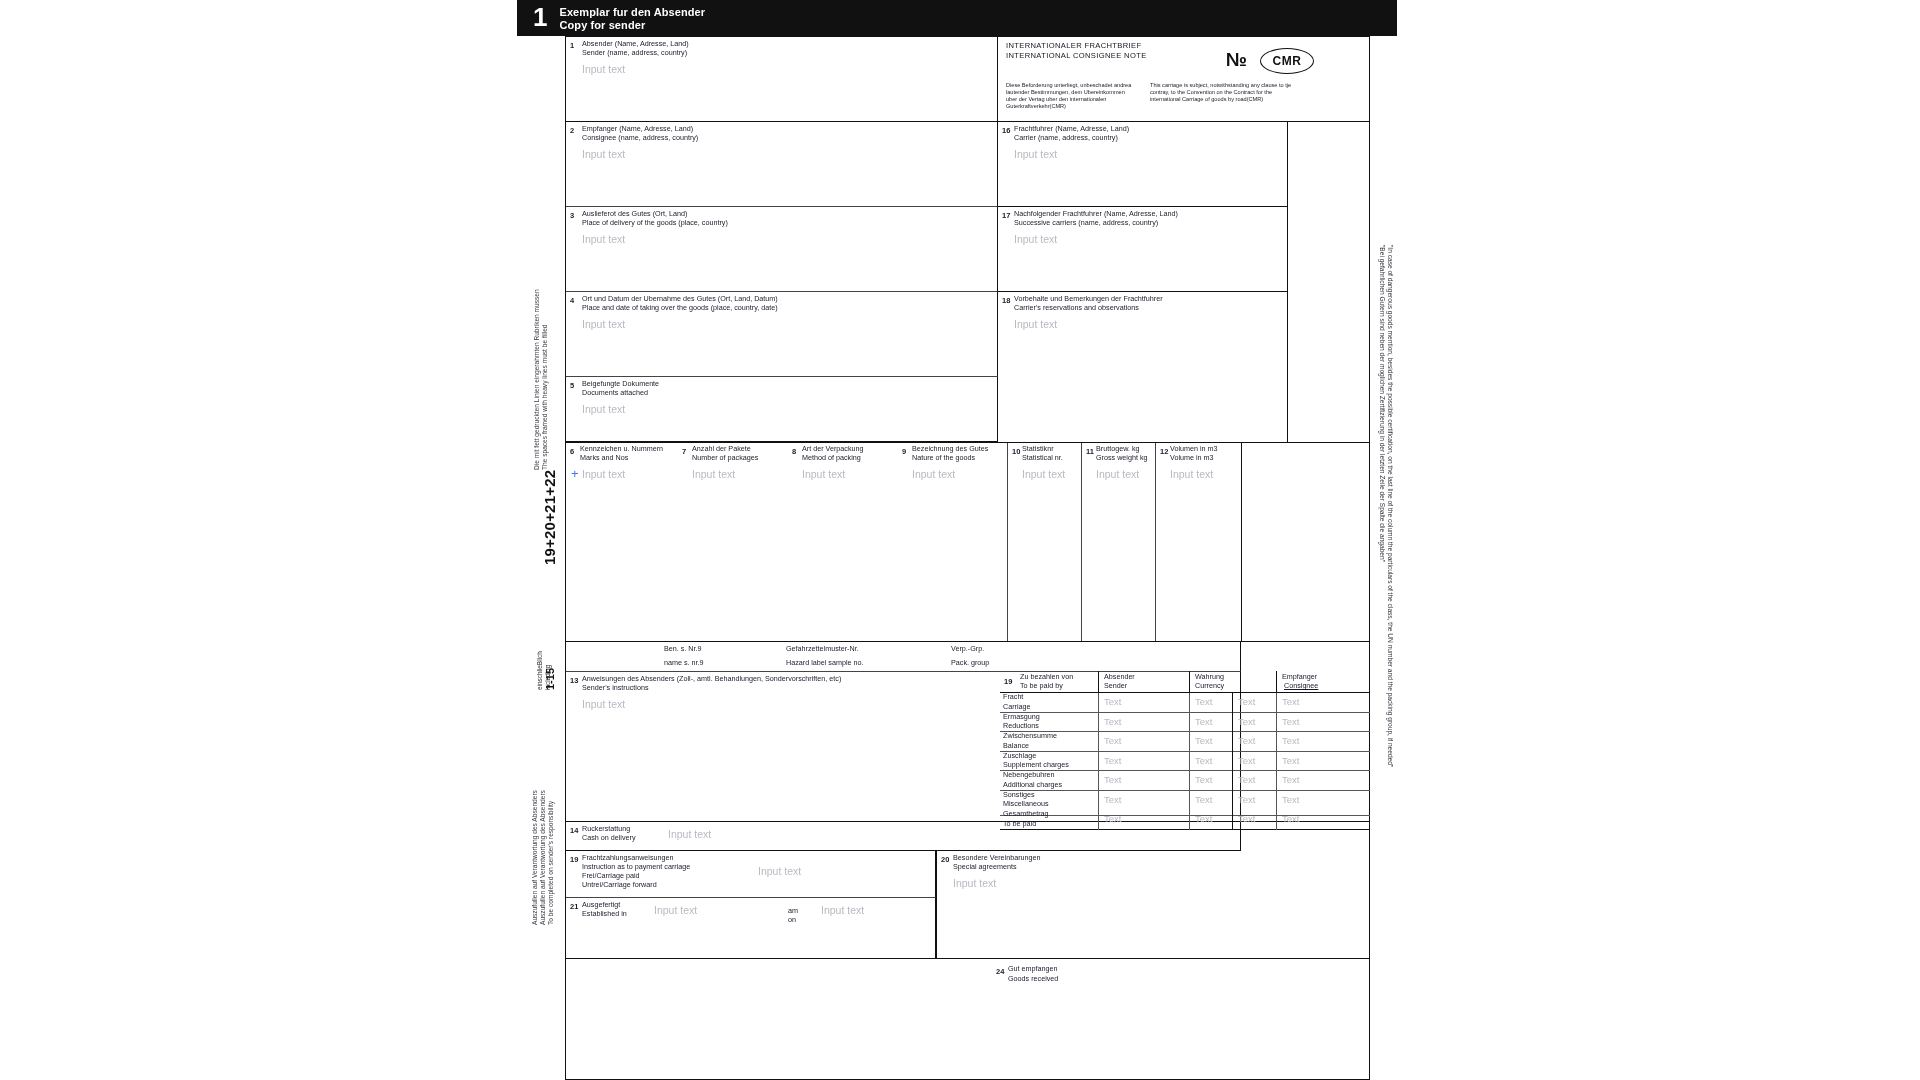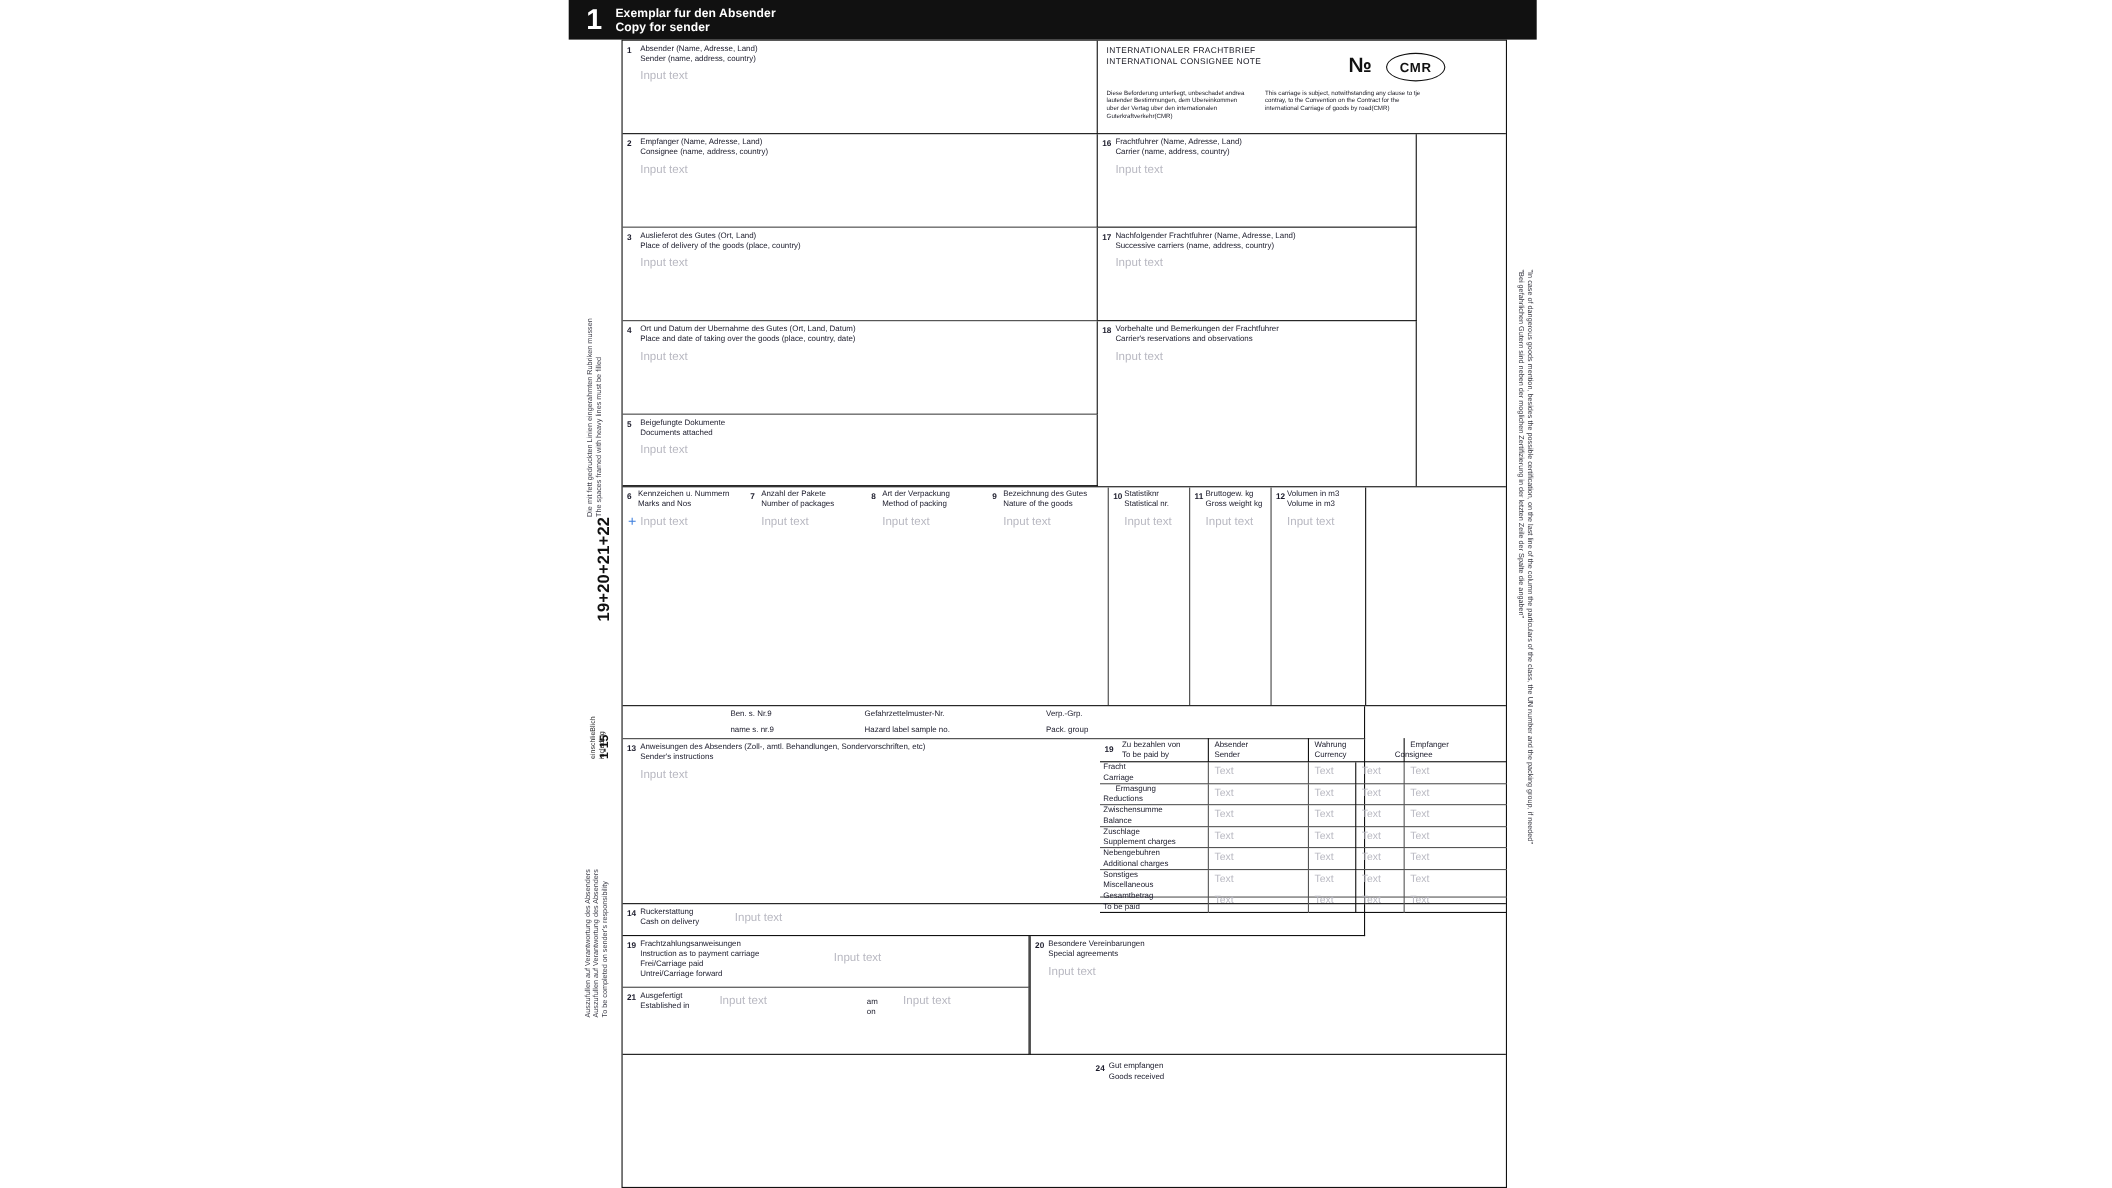--- a/index.html
+++ b/index.html
@@ -301,41 +301,41 @@
 
     <div style="position:absolute; left:0; top:0; width:370px; height:22px; border-bottom:1.6px solid #111;">
       <span class="fnum" style="top:6px;">19</span>
       <span class="ct-lab" style="left:20px; top:2px;">Zu bezahlen von</span>
       <span class="ct-lab" style="left:20px; top:11px;">To be paid by</span>
       <span class="ct-lab" style="left:104px; top:2px;">Absender</span>
       <span class="ct-lab" style="left:104px; top:11px;">Sender</span>
       <span class="ct-lab" style="left:195px; top:2px;">Wahrung</span>
       <span class="ct-lab" style="left:195px; top:11px;">Currency</span>
       <span class="ct-lab" style="left:282px; top:2px;">Empfanger</span>
-      <span class="ct-lab" style="left:268px; top:11px;">Consignee</span>
+      <span class="ct-lab" style="left:284px; top:11px;text-decoration:underline;">Consignee</span>
       <div style="position:absolute; left:98px; top:0; width:0; height:22px; border-left:1.6px solid #111;"></div>
       <div style="position:absolute; left:189px; top:0; width:0; height:22px; border-left:1.6px solid #111;"></div>
       <div style="position:absolute; left:276px; top:0; width:0; height:22px; border-left:1.6px solid #111;"></div>
     </div>
 
     <div id="charges-rows" style="position:absolute; left:0; top:22px; width:370px;">
         <div style="position: absolute; left: 0px; top: 0px; width: 370px; height: 19.5px; border-bottom: 1px solid rgb(85, 85, 85);">
           <span class="ct-lab" style="left: 3px; top: 0px;">Fracht</span>
           <span class="ct-lab" style="left: 3px; top: 9.5px;">Carriage</span>
           <span class="ct-txt" style="left: 104px; top: 3px;">Text</span>
           <span class="ct-txt" style="left: 195px; top: 3px;">Text</span>
           <span class="ct-txt" style="left: 238px; top: 3px;">Text</span>
           <span class="ct-txt" style="left: 282px; top: 3px;">Text</span>
           <div style="position: absolute; left: 98px; top: 0px; width: 0px; height: 19.5px; border-left: 1px solid rgb(85, 85, 85);"></div>
           <div style="position: absolute; left: 189px; top: 0px; width: 0px; height: 19.5px; border-left: 1px solid rgb(85, 85, 85);"></div>
           <div style="position: absolute; left: 232px; top: 0px; width: 0px; height: 19.5px; border-left: 1.6px solid rgb(17, 17, 17);"></div>
           <div style="position: absolute; left: 276px; top: 0px; width: 0px; height: 19.5px; border-left: 1px solid rgb(85, 85, 85);"></div>
         </div>
         <div style="position: absolute; left: 0px; top: 19.5px; width: 370px; height: 19.5px; border-bottom: 1px solid rgb(85, 85, 85);">
-          <span class="ct-lab" style="left: 3px; top: 0px; margin-left: 11px;">Ermasgung</span>
+          <span class="ct-lab" style="left: 3px; top: 0px;">Ermasgung</span>
           <span class="ct-lab" style="left: 3px; top: 9.5px;">Reductions</span>
           <span class="ct-txt" style="left: 104px; top: 3px;">Text</span>
           <span class="ct-txt" style="left: 195px; top: 3px;">Text</span>
           <span class="ct-txt" style="left: 238px; top: 3px;">Text</span>
           <span class="ct-txt" style="left: 282px; top: 3px;">Text</span>
           <div style="position: absolute; left: 98px; top: 0px; width: 0px; height: 19.5px; border-left: 1px solid rgb(85, 85, 85);"></div>
           <div style="position: absolute; left: 189px; top: 0px; width: 0px; height: 19.5px; border-left: 1px solid rgb(85, 85, 85);"></div>
           <div style="position: absolute; left: 232px; top: 0px; width: 0px; height: 19.5px; border-left: 1.6px solid rgb(17, 17, 17);"></div>
           <div style="position: absolute; left: 276px; top: 0px; width: 0px; height: 19.5px; border-left: 1px solid rgb(85, 85, 85);"></div>
         </div>

